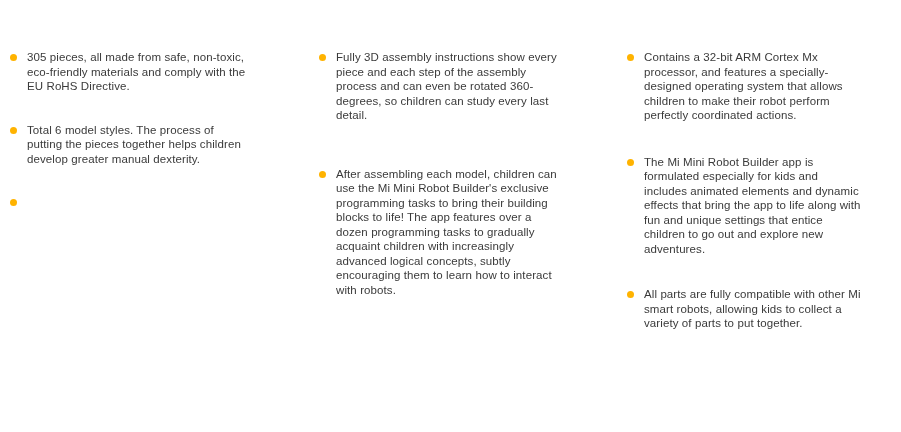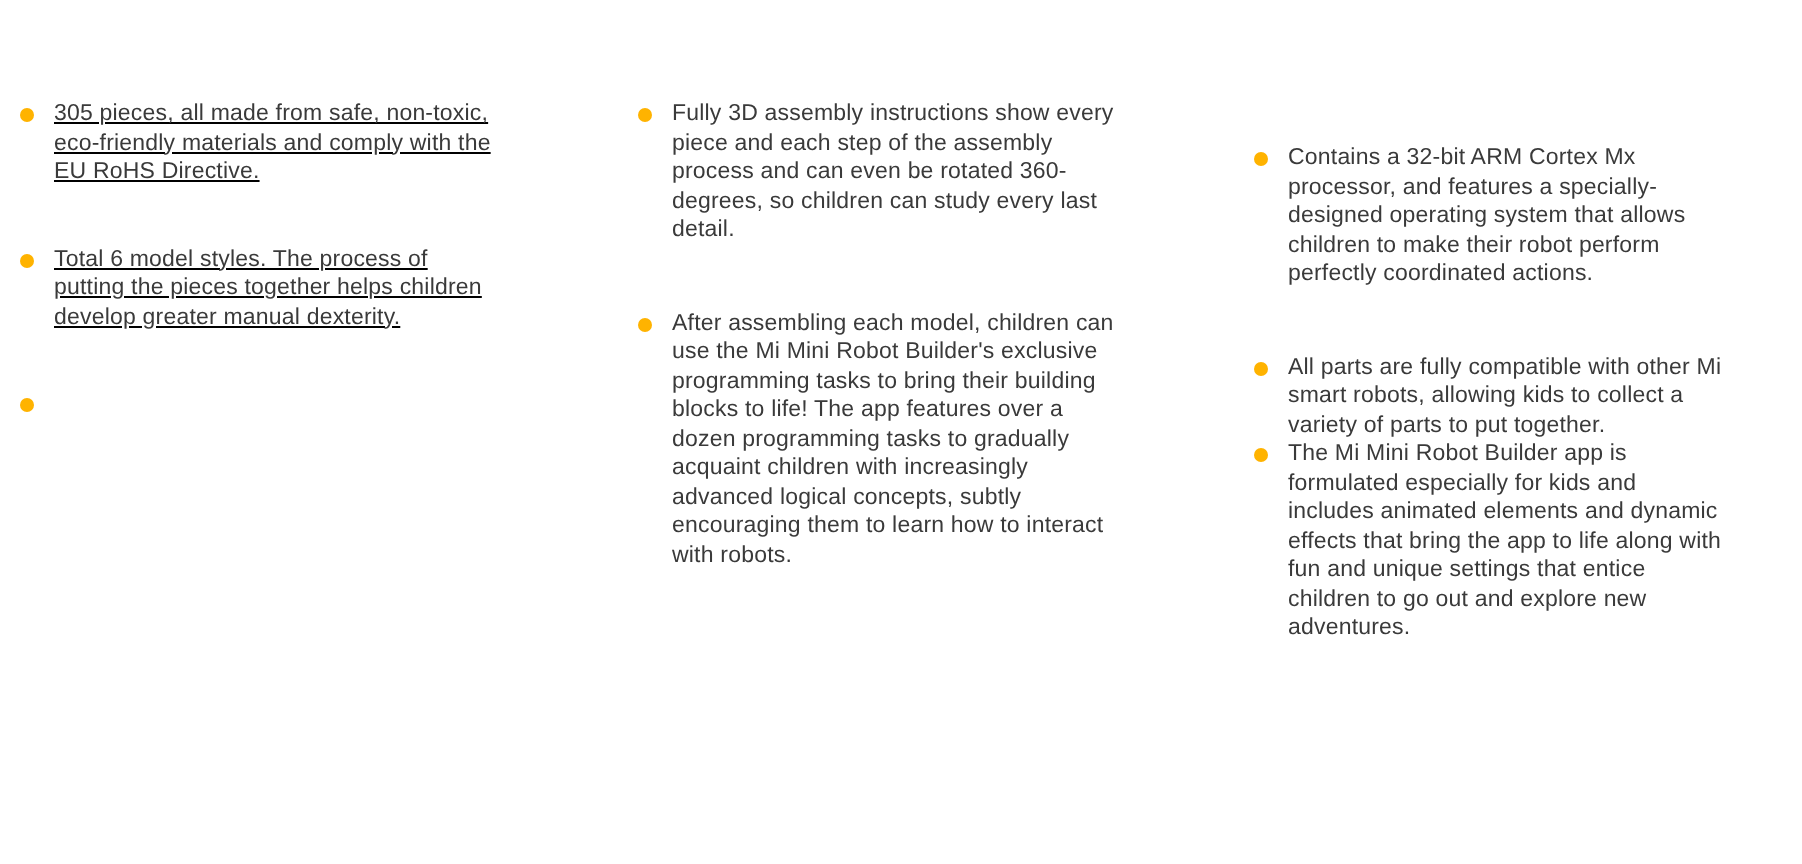--- a/index.html
+++ b/index.html
@@ -17,30 +17,30 @@
     position: relative;
     width: 901px;
     height: 432px;
     background: #ffffff;
   }
   .col {
     position: absolute;
     top: 50px;
     width: 252px;
   }
-  .col-1 { left: 10px; text-decoration: underline; }
+  .col-1 { left: 10px; }
   .col-2 { left: 319px; }
   .col-3 { left: 627px; }
   .item {
     display: flex;
     align-items: flex-start;
   }
   .gap-29 { margin-bottom: 29px; }
-  .gap-55 { margin-bottom: 32px; }
-  .gap-32 { margin-bottom: 32px; margin-top: 22px; }
+  .gap-55 { margin-bottom: 44px; }
+  .gap-32 { margin-bottom: 32px; }
   .gap-31 { margin-bottom: 31px; }
   .bullet {
     flex: 0 0 auto;
     width: 7px;
     height: 7px;
     border-radius: 50%;
     margin-top: 4px;
     margin-right: 10px;
     background: #FFB300;
   }
@@ -101,31 +101,31 @@
 
   <div class="col col-3">
     <div class="item gap-32">
       <span class="bullet"></span>
       <p class="txt">Contains a 32-bit ARM Cortex Mx
 processor, and features a specially-
 designed operating system that allows
 children to make their robot perform
 perfectly coordinated actions.</p>
     </div>
-    <div class="item">
-      <span class="bullet"></span>
-      <p class="txt">All parts are fully compatible with other Mi
-smart robots, allowing kids to collect a
-variety of parts to put together.</p>
-    </div>
     <div class="item gap-31">
       <span class="bullet"></span>
       <p class="txt">The Mi Mini Robot Builder app is
 formulated especially for kids and
 includes animated elements and dynamic
 effects that bring the app to life along with
 fun and unique settings that entice
 children to go out and explore new
 adventures.</p>
     </div>
+    <div class="item">
+      <span class="bullet"></span>
+      <p class="txt">All parts are fully compatible with other Mi
+smart robots, allowing kids to collect a
+variety of parts to put together.</p>
+    </div>
   </div>
 
 </div>
 
 </body></html>

